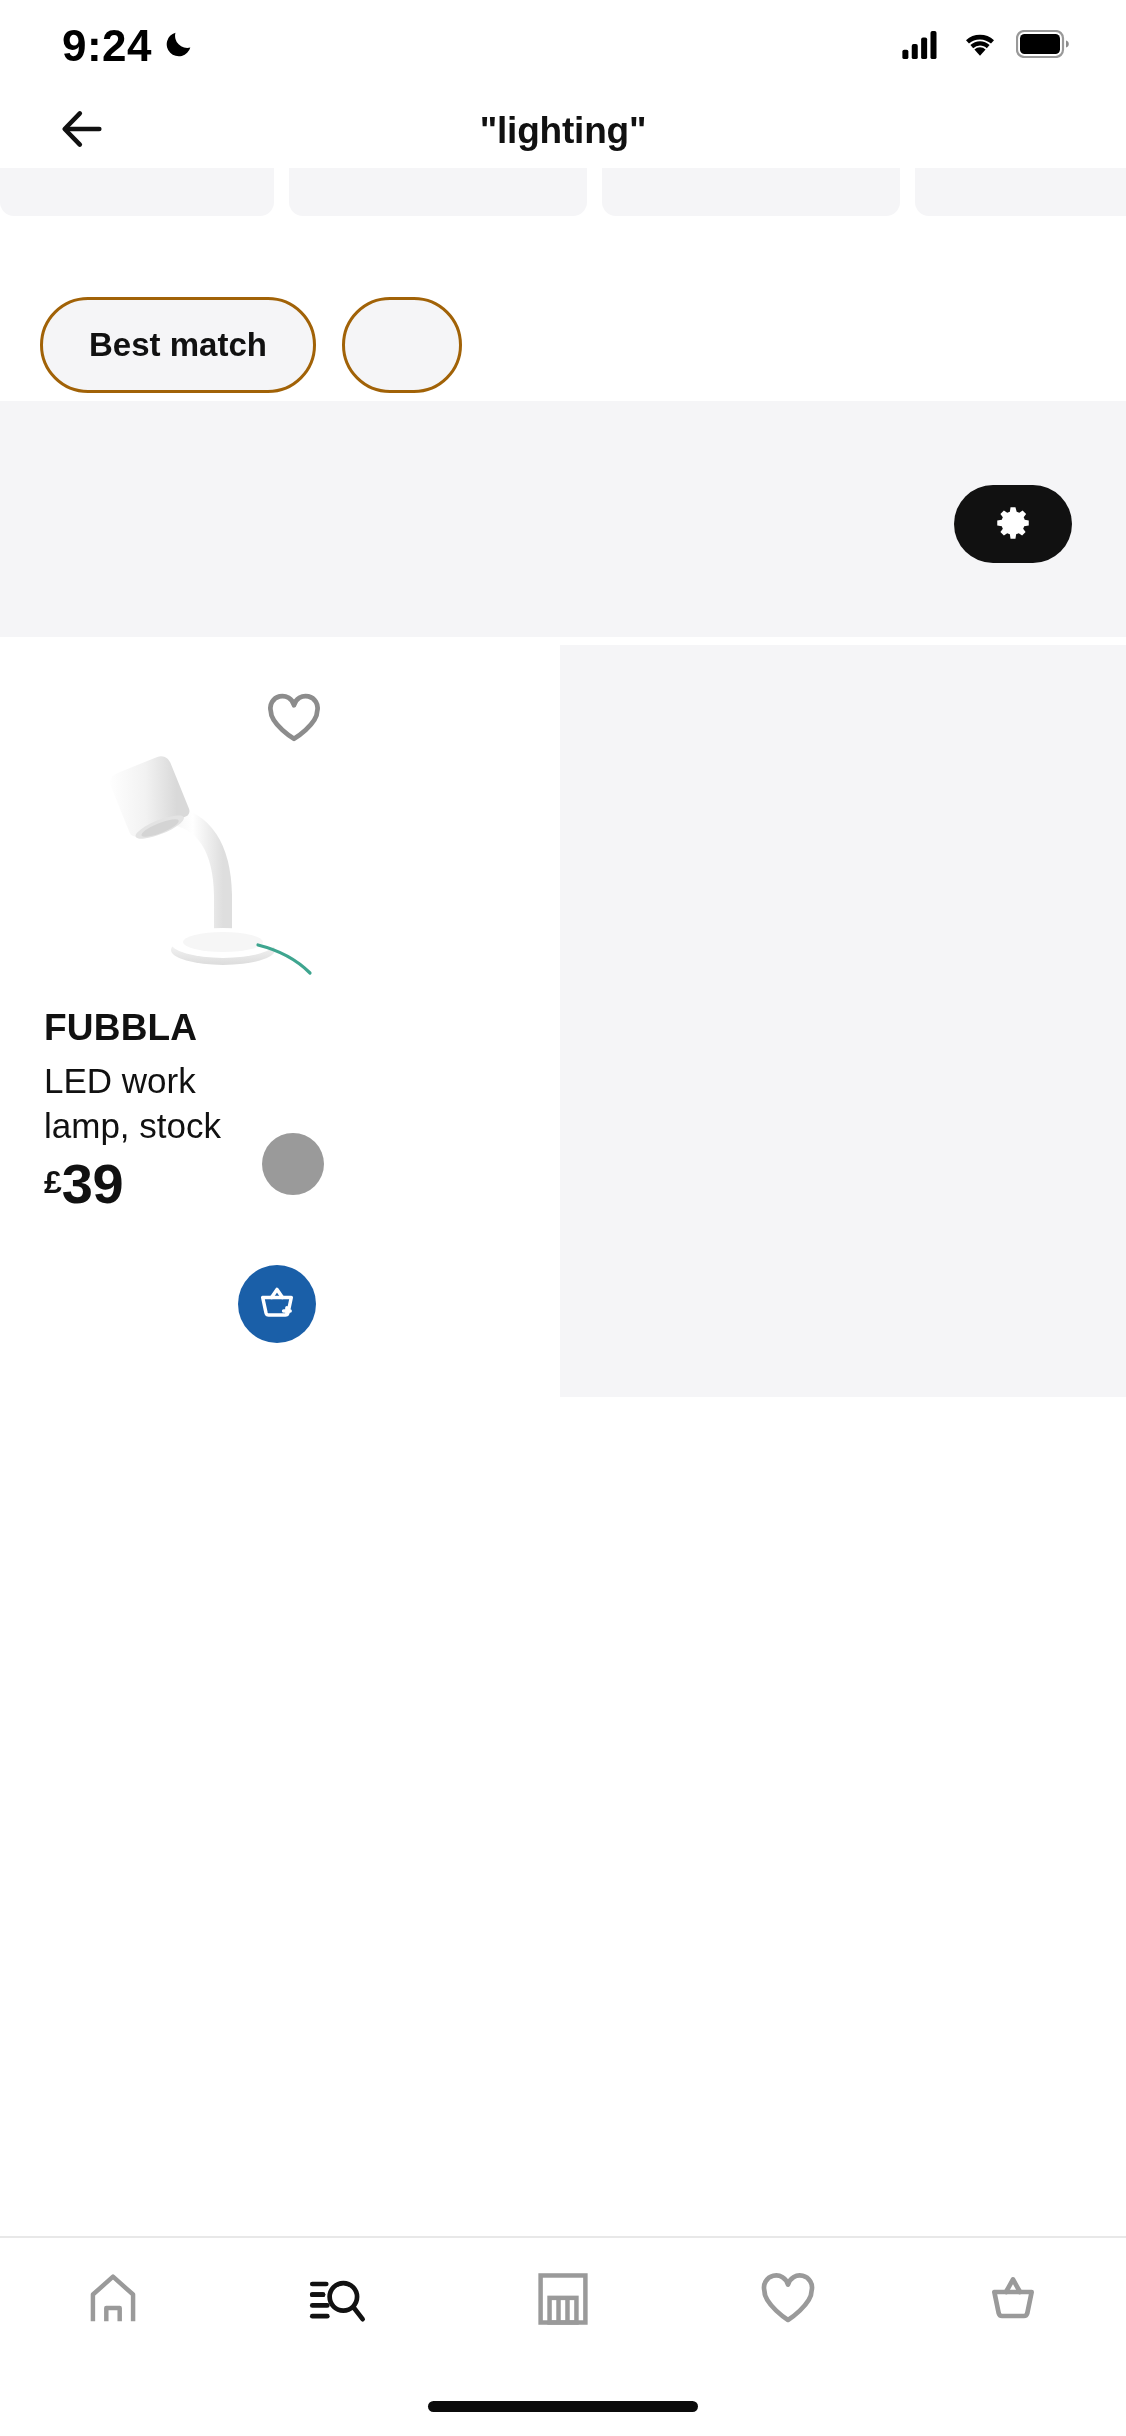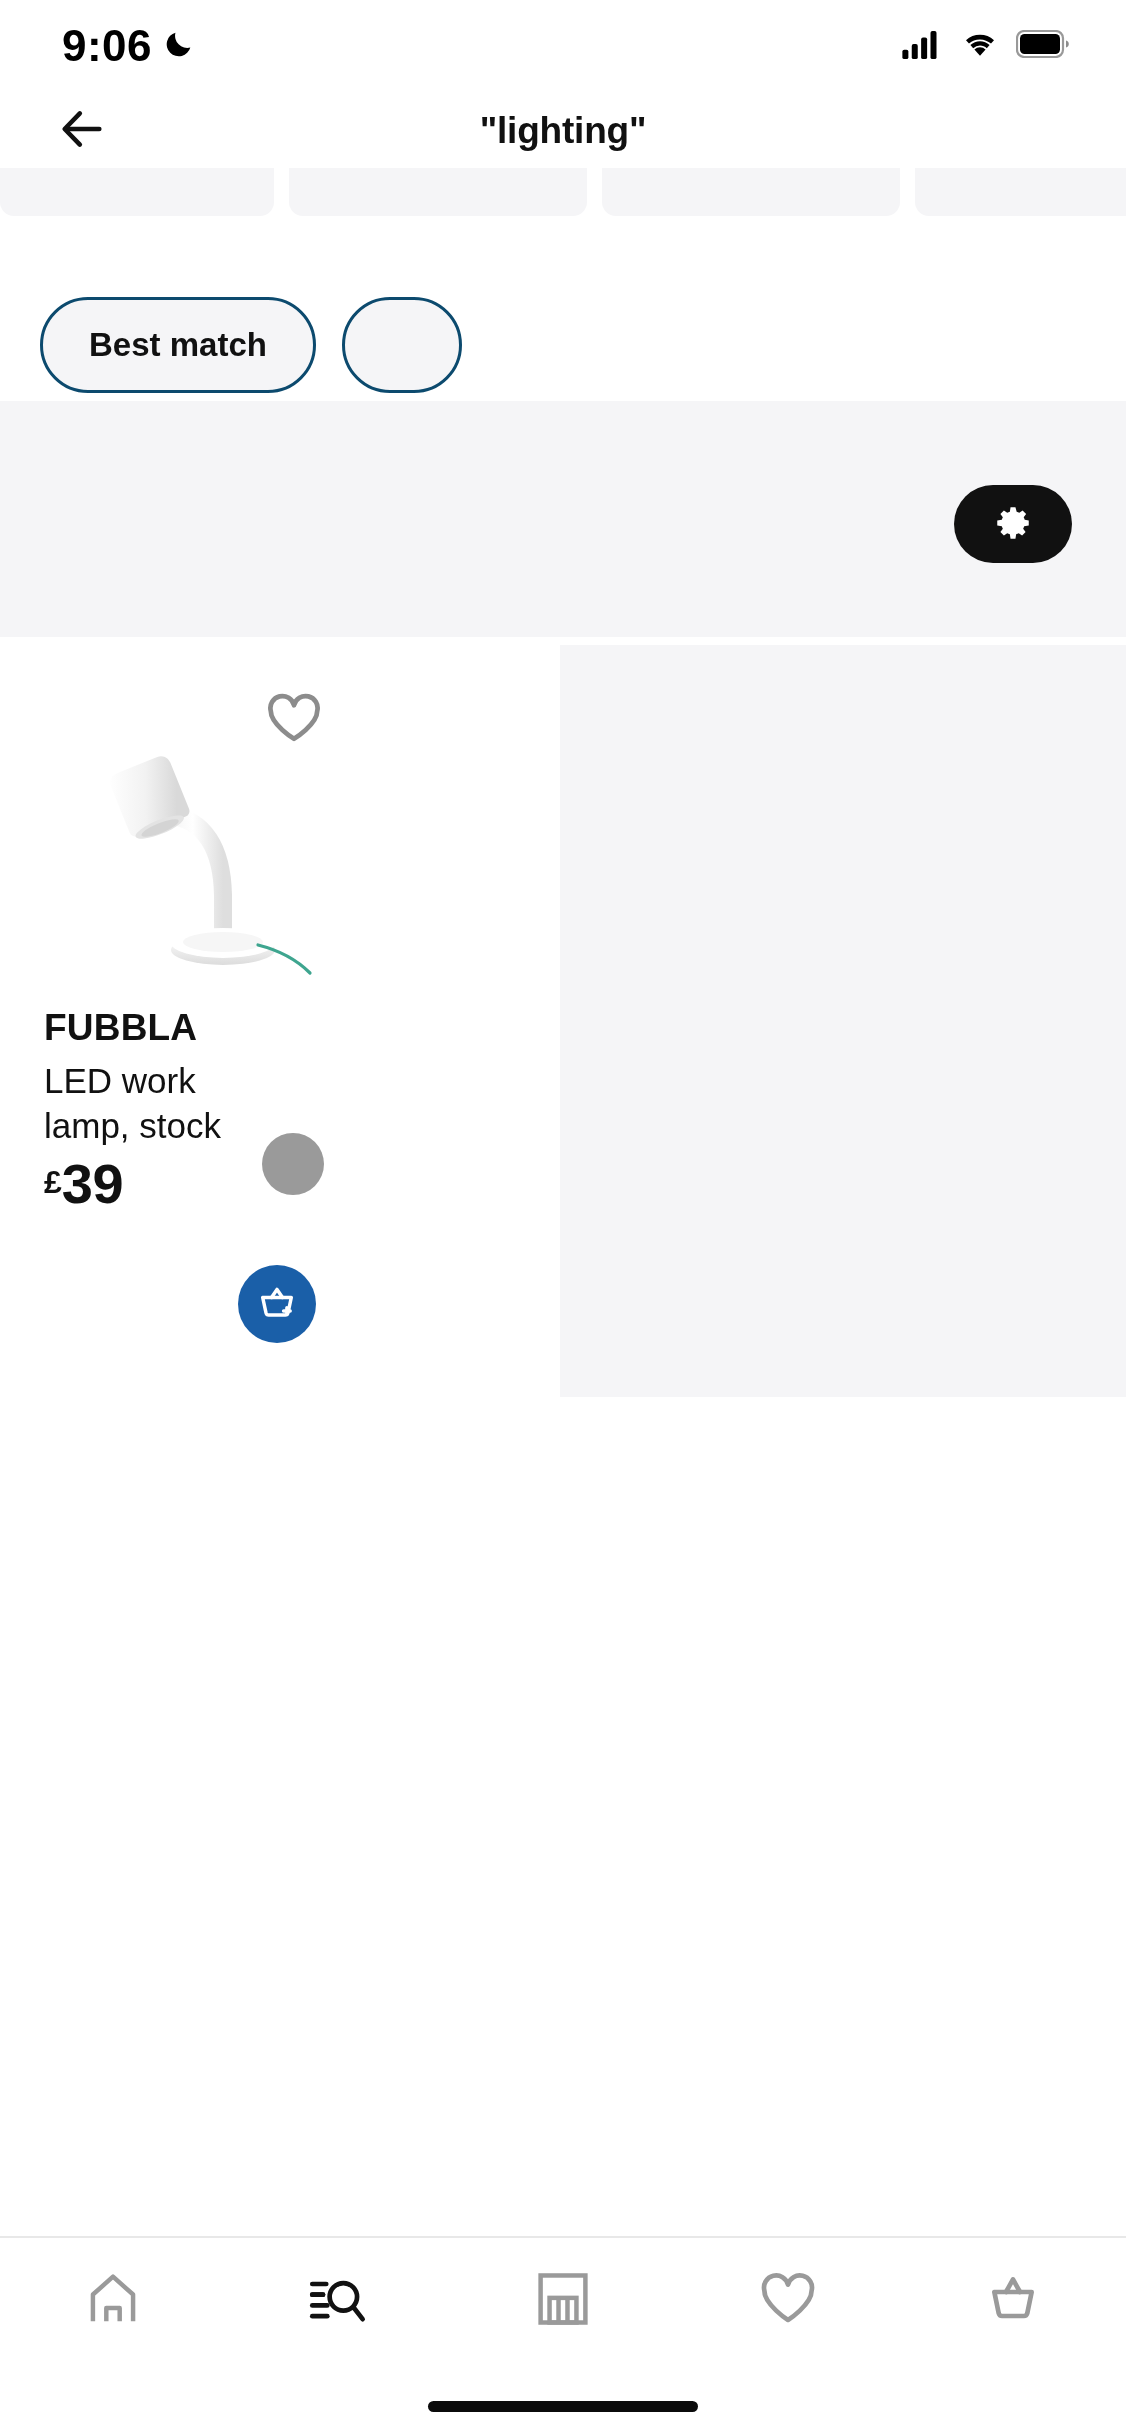--- a/index.html
+++ b/index.html
@@ -106,21 +106,21 @@
     height: 120px;
     display: flex;
     align-items: center;
     gap: 26px;
     padding-left: 40px;
     overflow: hidden;
   }
   .chip {
     flex: 0 0 auto;
     height: 96px;
-    border: 3px solid #0c4a6e;
+    border: 3px solid #a16207;
     border-radius: 48px;
     background: #f5f5f7;
     display: flex;
     align-items: center;
     justify-content: center;
     padding: 0 46px;
     font-size: 33px;
     font-weight: 700;
     color: #111111;
     white-space: nowrap;
@@ -297,21 +297,21 @@
     background: #0b0b0b;
   }
 </style>
 </head>
 <body>
 
 <div class="phone">
 
   <div class="status-bar">
     <div class="status-left">
-      <span class="status-time">9:06</span>
+      <span class="status-time">9:24</span>
       <span class="moon-icon">
         <svg width="34" height="34" viewBox="0 0 24 24">
             <path d="M20 14.5A8.6 8.6 0 0 1 9.5 4a8.5 8.5 0 1 0 10.5 10.5z" fill="#000"></path>
           </svg>
       </span>
     </div>
     <div class="status-right">
       <span>
         <svg width="42" height="30" viewBox="0 0 22 16">
           <rect x="0" y="11" width="3.2" height="5" rx="1" fill="#000"></rect>

